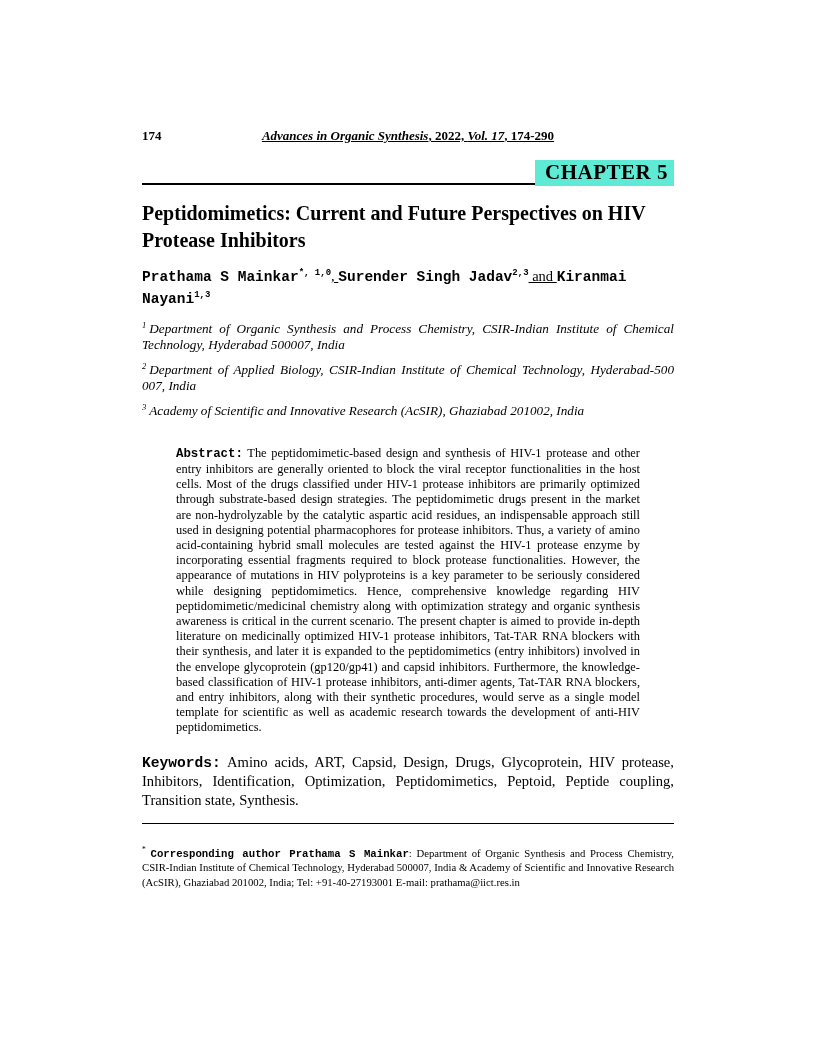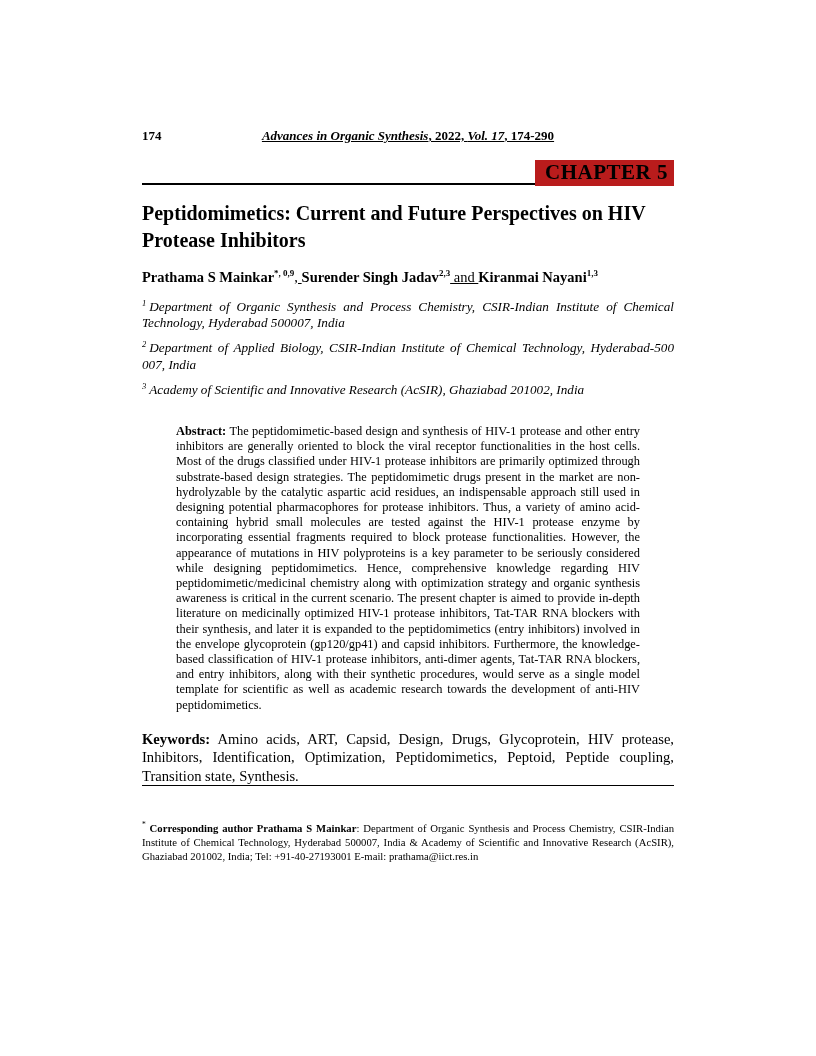--- a/index.html
+++ b/index.html
@@ -13,21 +13,21 @@
     overflow: hidden;
     box-sizing: border-box;
     border-radius: 31px;
   }
   .content {
     position: absolute;
     left: 142px;
     top: 128px;
     width: 532px;
   }
-  .b  { font-weight: bold; }
+  .b  { font-weight: bold; font-family: Liberation Mono, monospace; }
   .i  { font-style: italic; }
   .pre { white-space: pre; text-decoration: underline; }
 
   
   .running-head {
     position: relative;
     font-size: 13px;
     font-weight: bold;
     height: 17px;
     text-align: center;
@@ -43,21 +43,21 @@
   .chapter-banner {
     margin-top: 12px;
     border-bottom: 2px solid #000000;
     text-align: right;
     height: 26px;
   }
   .chapter-label {
     position: relative;
     top: 3px;
     display: inline-block;
-    background: #b91c1c;
+    background: #5eead4;
     font-size: 21px;
     font-weight: bold;
     letter-spacing: 0.5px;
     padding: 0 6px 2px 10px;
     line-height: 24px;
   }
 
   
   .chapter-title {
     margin: 15px 0 0 0;
@@ -92,22 +92,23 @@
   
   .keywords {
     margin: 17px 0 0 0;
     font-size: 14.6px;
     line-height: 18.4px;
     text-align: justify;
   }
 
   
   .footnote-block {
+    margin-top: 14px;
     border-top: 1.5px solid #000000;
-    padding-top: 21px;
+    padding-top: 8px;
   }
   .footnote {
     font-size: 10.7px;
     line-height: 14.2px;
     text-align: justify;
   }
   .footnote sup { font-size: 7.5px; }
   .imprint {
     margin-top: 9px;
     text-align: center;
@@ -126,21 +127,21 @@
       <span class="page-number">174</span>
       <span><span class="i pre">Advances in Organic Synthesis</span><span class="pre">, 2022, </span><span class="i pre">Vol. 17</span><span class="pre">, 174-290</span></span>
     </div>
 
     <div class="chapter-banner">
       <span class="chapter-label">CHAPTER 5</span>
     </div>
 
     <h1 class="chapter-title">Peptidomimetics: Current and Future Perspectives on HIV Protease Inhibitors</h1>
 
-    <p class="byline"><span class="b">Prathama S Mainkar</span><sup class="b">*, 0,9</sup><span class="pre">, </span><span class="b">Surender Singh Jadav</span><sup class="b">2,3</sup><span class="pre"> and </span><span class="b">Kiranmai Nayani</span><sup class="b">1,3</sup></p>
+    <p class="byline"><span class="b">Prathama S Mainkar</span><sup class="b">*, 1,0</sup><span class="pre">, </span><span class="b">Surender Singh Jadav</span><sup class="b">2,3</sup><span class="pre"> and </span><span class="b">Kiranmai Nayani</span><sup class="b">1,3</sup></p>
 
     <div class="affiliations">
       <p class="affiliation"><sup>1</sup><span>Department of Organic Synthesis and Process Chemistry, CSIR-Indian Institute of Chemical Technology, Hyderabad 500007, India</span></p>
       <p class="affiliation"><sup>2</sup><span>Department of Applied Biology, CSIR-Indian Institute of Chemical Technology, Hyderabad-500 007, India</span></p>
       <p class="affiliation"><sup>3</sup><span>Academy of Scientific and Innovative Research (AcSIR), Ghaziabad 201002, India</span></p>
     </div>
 
     <p class="abstract">
       <span class="b">Abstract:</span>
       <span>The peptidomimetic-based design and synthesis of HIV-1 protease and other entry inhibitors are generally oriented to block the viral receptor functionalities in the host cells. Most of the drugs classified under HIV-1 protease inhibitors are primarily optimized through substrate-based design strategies. The peptidomimetic drugs present in the market are non-hydrolyzable by the catalytic aspartic acid residues, an indispensable approach still used in designing potential pharmacophores for protease inhibitors. Thus, a variety of amino acid-containing hybrid small molecules are tested against the HIV-1 protease enzyme by incorporating essential fragments required to block protease functionalities. However, the appearance of mutations in HIV polyproteins is a key parameter to be seriously considered while designing peptidomimetics. Hence, comprehensive knowledge regarding HIV peptidomimetic/medicinal chemistry along with optimization strategy and organic synthesis awareness is critical in the current scenario. The present chapter is aimed to provide in-depth literature on medicinally optimized HIV-1 protease inhibitors, Tat-TAR RNA blockers with their synthesis, and later it is expanded to the peptidomimetics (entry inhibitors) involved in the envelope glycoprotein (gp120/gp41) and capsid inhibitors. Furthermore, the knowledge-based classification of HIV-1 protease inhibitors, anti-dimer agents, Tat-TAR RNA blockers, and entry inhibitors, along with their synthetic procedures, would serve as a single model template for scientific as well as academic research towards the development of anti-HIV peptidomimetics.</span>

